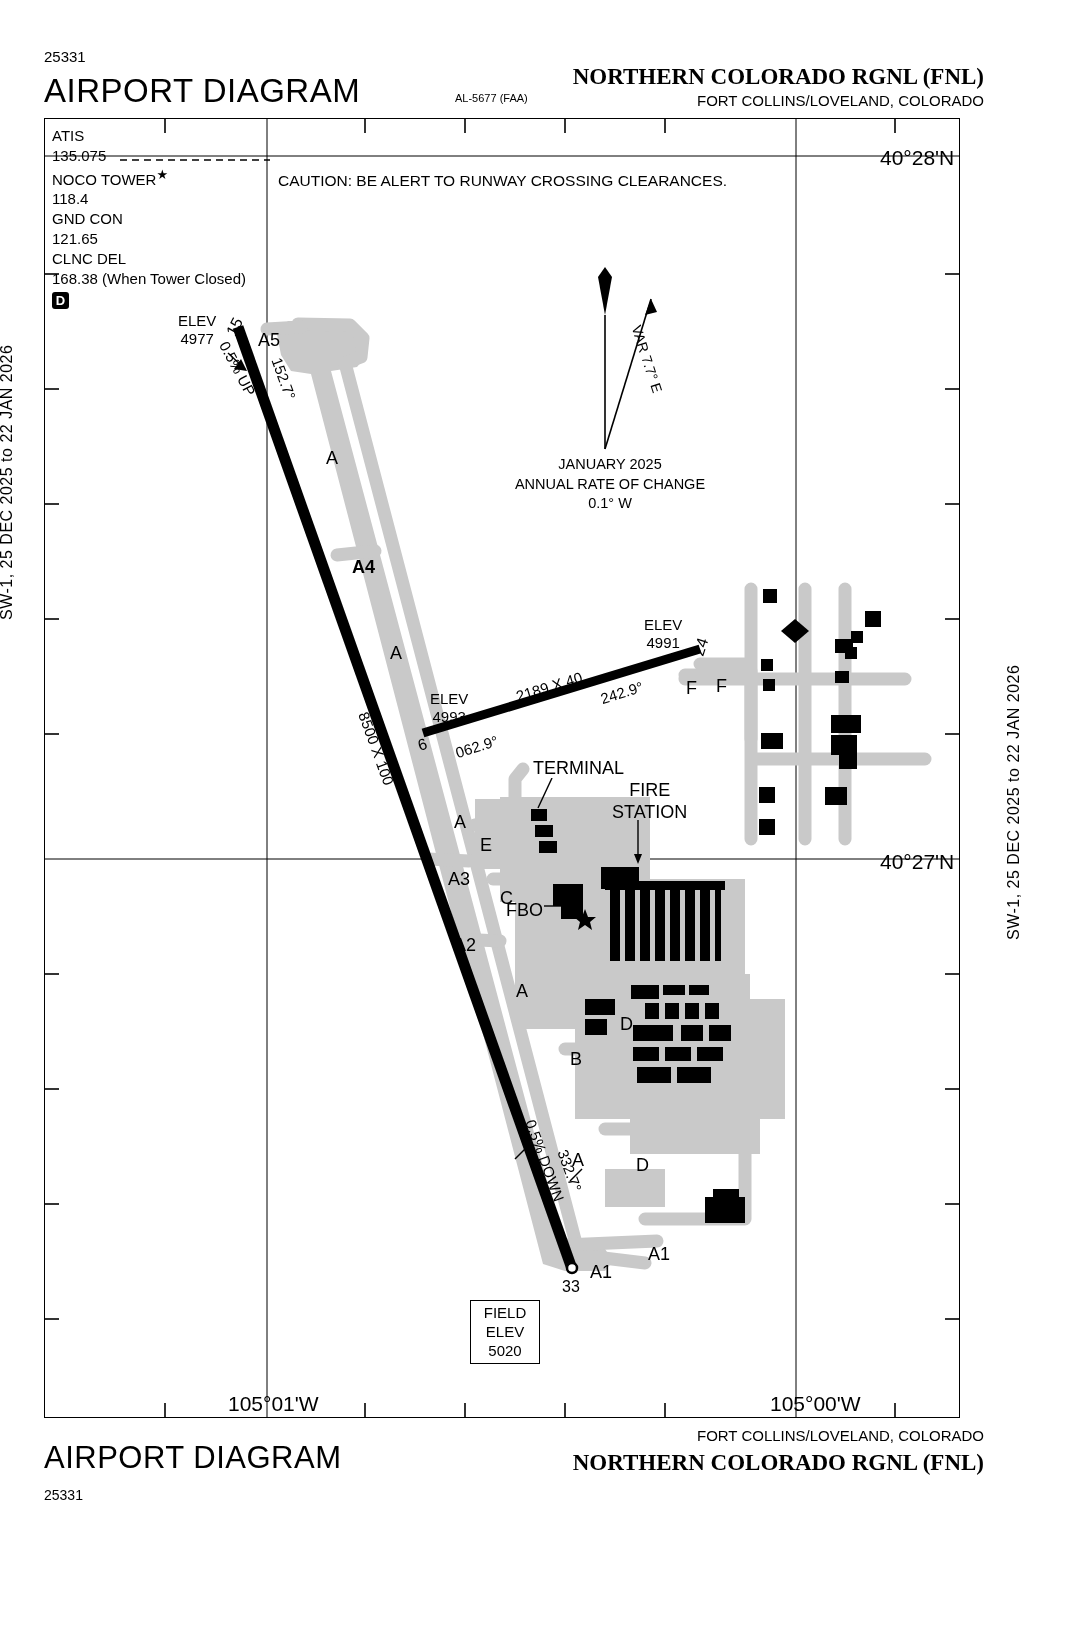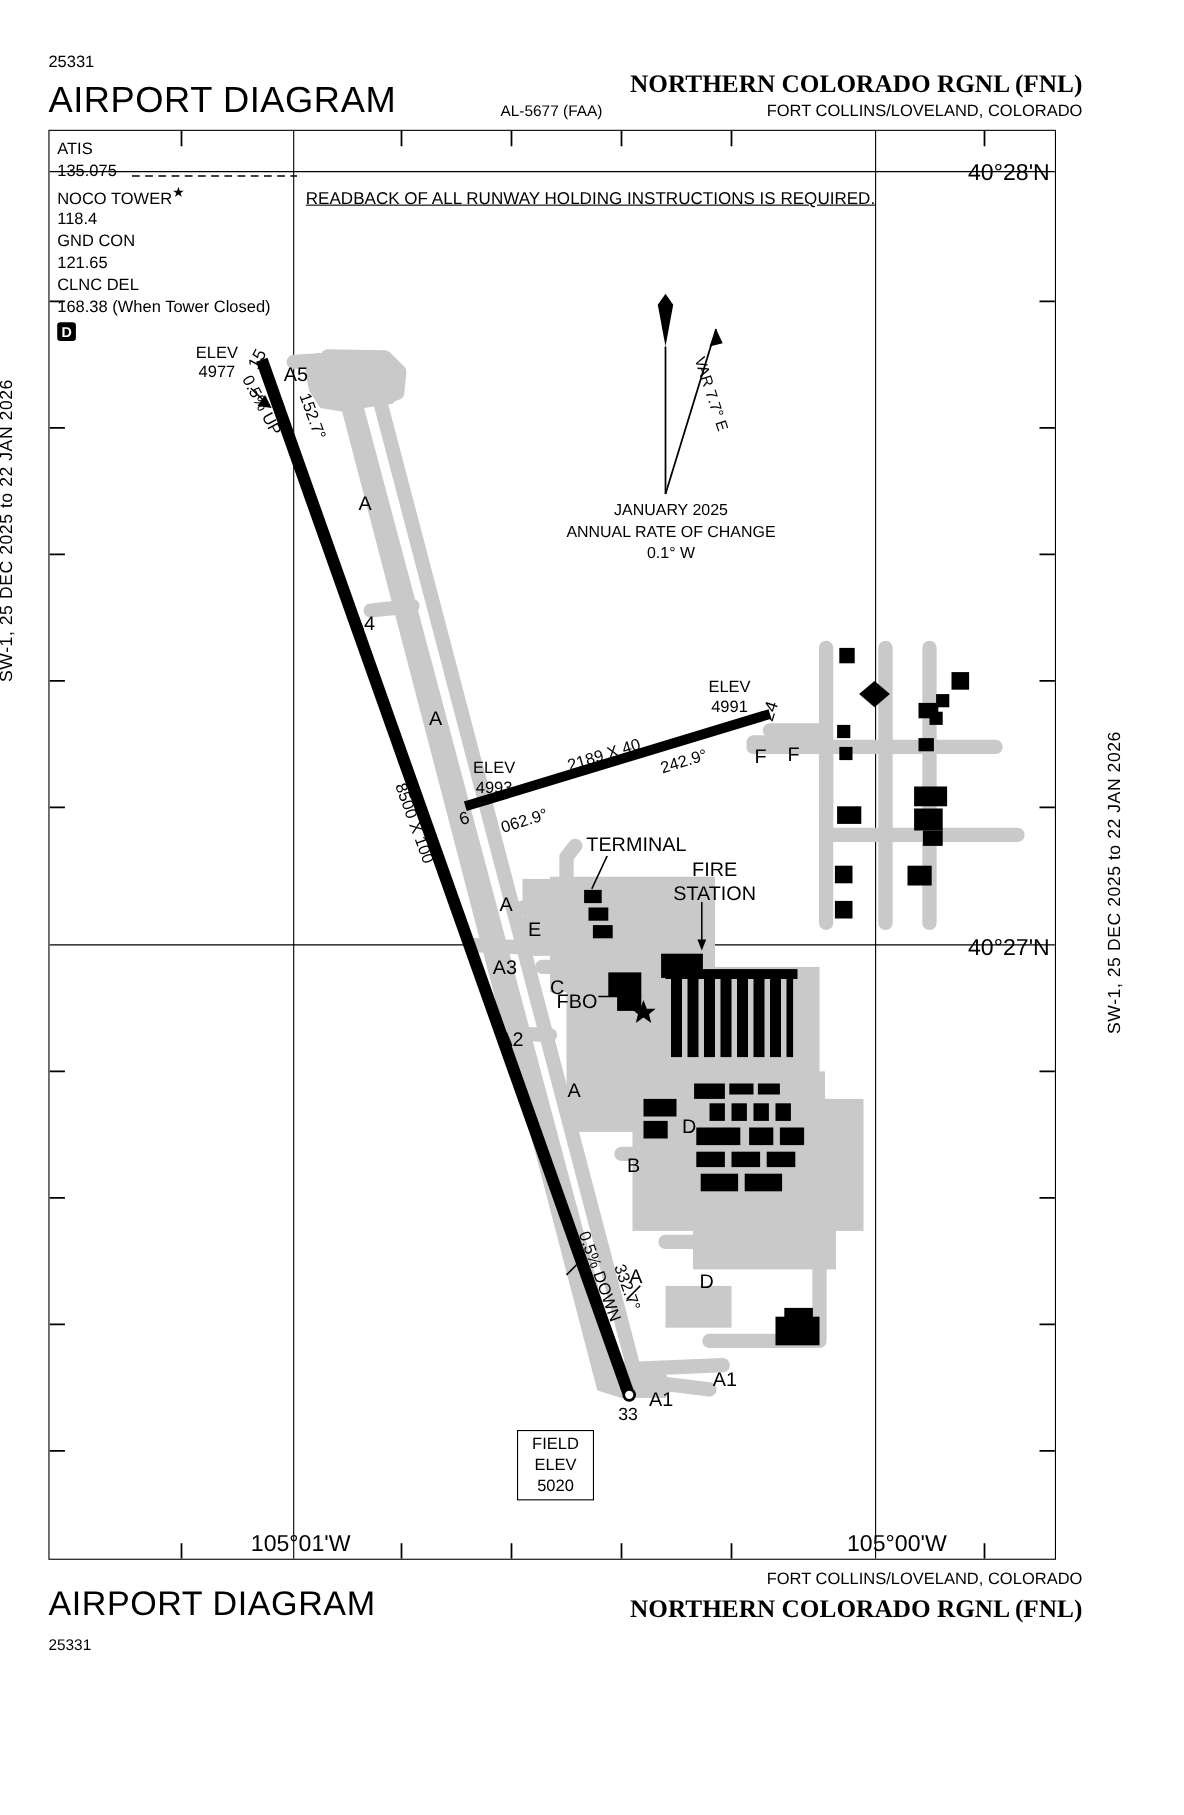--- a/index.html
+++ b/index.html
@@ -7,21 +7,21 @@
   #page{position:relative;width:1076px;height:1650px;overflow:hidden;background:#fff;}
   .abs{position:absolute;}
   .nw{white-space:nowrap;}
   .ctr{text-align:center;}
   .u{text-decoration:underline;}
   .serif{font-family:"Liberation Serif", serif;}
 
   
   #docnum-top{left:44px;top:48px;font-size:15px;}
   #title-top{left:44px;top:72px;font-size:33px;letter-spacing:.5px;}
-  #alnum{left:455px;top:92px;font-size:14px;}
+  #alnum{left:455px;top:92px;font-size:11px;}
   #apt-name-top{right:92px;top:64px;font-size:23px;font-weight:bold;text-align:right;}
   #apt-city-top{right:92px;top:92px;font-size:15px;text-align:right;}
 
   
   #frame{left:44px;top:118px;width:916px;height:1300px;border:1px solid #000;box-sizing:border-box;}
 
   
   .sidetext{font-size:16px;letter-spacing:.5px;}
   #side-left{left:-2px;top:620px;width:0;height:0;}
   #side-left span{position:absolute;transform:rotate(-90deg);transform-origin:0 0;white-space:nowrap;}
@@ -267,21 +267,21 @@
     <div>CLNC DEL</div>
     <div class="nw">168.38 (When Tower Closed)</div>
     <div id="dbox">D</div>
   </div>
 
   <svg class="abs" style="left:120px;top:150px;" width="160" height="20">
     <line x1="0" y1="10" x2="150" y2="10" stroke="#000" stroke-width="1.3" stroke-dasharray="7,5"></line>
   </svg>
 
   <div class="abs ctr" id="caution">
-    <div class="u">READBACK OF ALL RUNWAY HOLDING INSTRUCTIONS IS REQUIRED.</div>
+    <div>CAUTION: BE ALERT TO RUNWAY CROSSING CLEARANCES.</div>
   </div>
 
   <div class="abs lbl nw" style="left:880px;top:146px;">40°28'N</div>
   <div class="abs lbl nw" style="left:880px;top:850px;">40°27'N</div>
   <div class="abs lbl nw" style="left:228px;top:1392px;">105°01'W</div>
   <div class="abs lbl nw" style="left:770px;top:1392px;">105°00'W</div>
 
   <div class="abs" style="left:612px;top:350px;">
     <span class="rot ms" style="transform:rotate(72deg);display:inline-block;">VAR 7.7° E</span>
   </div>
@@ -336,21 +336,21 @@
   <div class="abs" style="left:455px;top:738px;font-size:15px;">
     <span class="rot" style="transform:rotate(-17deg);">062.9°</span>
   </div>
   <div class="abs" style="left:600px;top:684px;font-size:15px;">
     <span class="rot" style="transform:rotate(-17deg);">242.9°</span>
   </div>
 
   <div id="twys">
       <div class="abs m nw" style="left: 258px; top: 330px;">A5</div>
       <div class="abs m nw" style="left: 326px; top: 448px;">A</div>
-      <div class="abs m nw" style="left: 319px; top: 557px;">A4</div>
+      <div class="abs m nw" style="left: 352px; top: 557px; font-weight: bold;">A4</div>
       <div class="abs m nw" style="left: 390px; top: 643px;">A</div>
       <div class="abs m nw" style="left: 454px; top: 812px;">A</div>
       <div class="abs m nw" style="left: 480px; top: 835px;">E</div>
       <div class="abs m nw" style="left: 448px; top: 869px;">A3</div>
       <div class="abs m nw" style="left: 500px; top: 888px;">C</div>
       <div class="abs m nw" style="left: 454px; top: 935px;">A2</div>
       <div class="abs m nw" style="left: 516px; top: 981px;">A</div>
       <div class="abs m nw" style="left: 620px; top: 1014px;">D</div>
       <div class="abs m nw" style="left: 570px; top: 1049px;">B</div>
       <div class="abs m nw" style="left: 572px; top: 1150px;">A</div>

